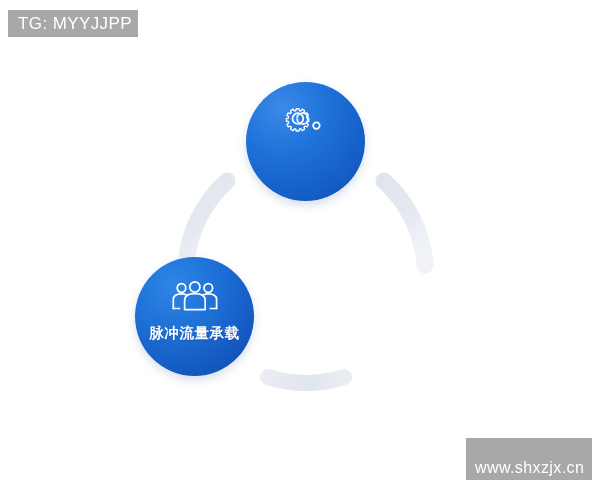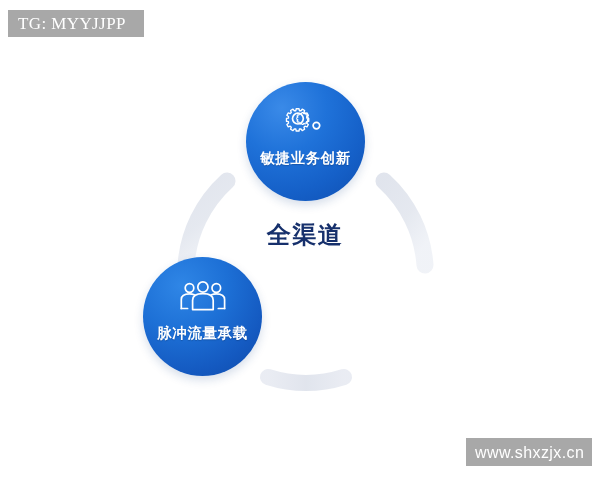--- a/index.html
+++ b/index.html
@@ -33,29 +33,28 @@
     font-weight: 400;
     letter-spacing: 0.4px;
     white-space: nowrap;
     display: flex;
     align-items: center;
   }
   #wm-top {
     left: 8px;
     top: 10px;
     height: 27px;
-    padding: 0 18px 0 10px;
+    padding: 0 6px 0 10px;
     font-size: 17px;
-    font-family: Liberation Serif, serif;
   }
   #wm-bottom {
     left: 466px;
     top: 438px;
     height: 27px;
-    padding: 1px 8px 0 9px;
+    padding: 16px 8px 0 9px;
     font-size: 16px;
   }
 
   
   #diagram {
     position: absolute;
     left: 0;
     top: 0;
     width: 600px;
     height: 480px;
@@ -79,21 +78,21 @@
     flex-direction: column;
     align-items: center;
     justify-content: flex-start;
   }
   #node-top {
     left: 246px;
     top: 82px;
     background: radial-gradient(circle at 30% 22%, #3a8ae8 0%, #1f72d9 36%, #1560c8 68%, #0f4eb0 100%);
   }
   #node-left {
-    left: 143px;
+    left: 135px;
     top: 257px;
     background: radial-gradient(circle at 32% 24%, #2f86e6 0%, #1d70d6 38%, #1459c0 72%, #0e4aa8 100%);
   }
   #node-right {
     left: 351px;
     top: 257px;
     background: radial-gradient(circle at 34% 20%, #2e84e4 0%, #1c6ed4 40%, #1357bd 74%, #0d48a6 100%);
   }
 
   .node-icon {
@@ -175,21 +174,20 @@
           <g fill="none" stroke="#ffffff" stroke-width="1.7" stroke-linejoin="round" stroke-linecap="round">
 
             <path d="M16.2 6.0 l2.0 0 0.5 -2.6 3.6 0 0.5 2.6 2.0 0 1.6 -2.1 3.1 1.8 -0.9 2.5 1.4 1.4 2.5 -0.9 1.8 3.1 -2.1 1.6 0 2.0 2.6 0.5 0 3.6 -2.6 0.5 0 2.0 2.1 1.6 -1.8 3.1 -2.5 -0.9 -1.4 1.4 0.9 2.5 -3.1 1.8 -1.6 -2.1 -2.0 0 -0.5 2.6 -3.6 0 -0.5 -2.6 -2.0 0 -1.6 2.1 -3.1 -1.8 0.9 -2.5 -1.4 -1.4 -2.5 0.9 -1.8 -3.1 2.1 -1.6 0 -2.0 -2.6 -0.5 0 -3.6 2.6 -0.5 0 -2.0 -2.1 -1.6 1.8 -3.1 2.5 0.9 1.4 -1.4 -0.9 -2.5 3.1 -1.8 z" transform="translate(-4.5,-0.5) scale(0.78) translate(4,2)"></path>
             <circle cx="14.9" cy="13.6" r="5.4"></circle>
 
             <path d="M30.4 17.4 l1.3 0 0.35 -1.75 2.35 0 0.35 1.75 1.3 0 1.05 -1.4 2.05 1.2 -0.6 1.65 0.92 0.92 1.65 -0.6 1.2 2.05 -1.4 1.05 0 1.3 1.75 0.35 0 2.35 -1.75 0.35 0 1.3 1.4 1.05 -1.2 2.05 -1.65 -0.6 -0.92 0.92 0.6 1.65 -2.05 1.2 -1.05 -1.4 -1.3 0 -0.35 1.75 -2.35 0 -0.35 -1.75 -1.3 0 -1.05 1.4 -2.05 -1.2 0.6 -1.65 -0.92 -0.92 -1.65 0.6 -1.2 -2.05 1.4 -1.05 0 -1.3 -1.75 -0.35 0 -2.35 1.75 -0.35 0 -1.3 -1.4 -1.05 1.2 -2.05 1.65 0.6 0.92 -0.92 -0.6 -1.65 z" transform="translate(14.5,6.0) scale(0.62) translate(-25,-13)"></path>
             <circle cx="33.4" cy="20.6" r="3.3"></circle>
           </g>
         </svg>
       </div>
-      <div class="node-label">敏捷业务创新</div>
     </div>
 
     <div class="node" id="node-left">
       <div class="node-icon">
         <svg width="48" height="34" viewBox="0 0 48 34">
           <g fill="none" stroke="#ffffff" stroke-width="1.7" stroke-linejoin="round" stroke-linecap="round">
 
             <circle cx="10.5" cy="8.0" r="4.3"></circle>
             <path d="M2.3 28.5 L2.3 19.6 C2.3 16.3 5.0 13.9 10.5 13.9 C12.4 13.9 14.0 14.2 15.2 14.7"></path>
             <path d="M2.3 28.5 L8.6 28.5"></path>
@@ -201,20 +199,19 @@
             <circle cx="23.9" cy="7.0" r="5.1"></circle>
             <path d="M13.6 29.6 L13.6 20.2 C13.6 16.4 17.0 13.6 23.9 13.6 C30.8 13.6 34.2 16.4 34.2 20.2 L34.2 29.6 Z"></path>
           </g>
         </svg>
       </div>
       <div class="node-label">脉冲流量承载</div>
     </div>
 
 
     <div id="center-text">
-      <span class="line">全渠道</span>
     </div>
   </div>
 
   <div class="watermark" id="wm-top">TG: MYYJJPP</div>
   <div class="watermark" id="wm-bottom">www.shxzjx.cn</div>
 
 </div>
 
 </body></html>

